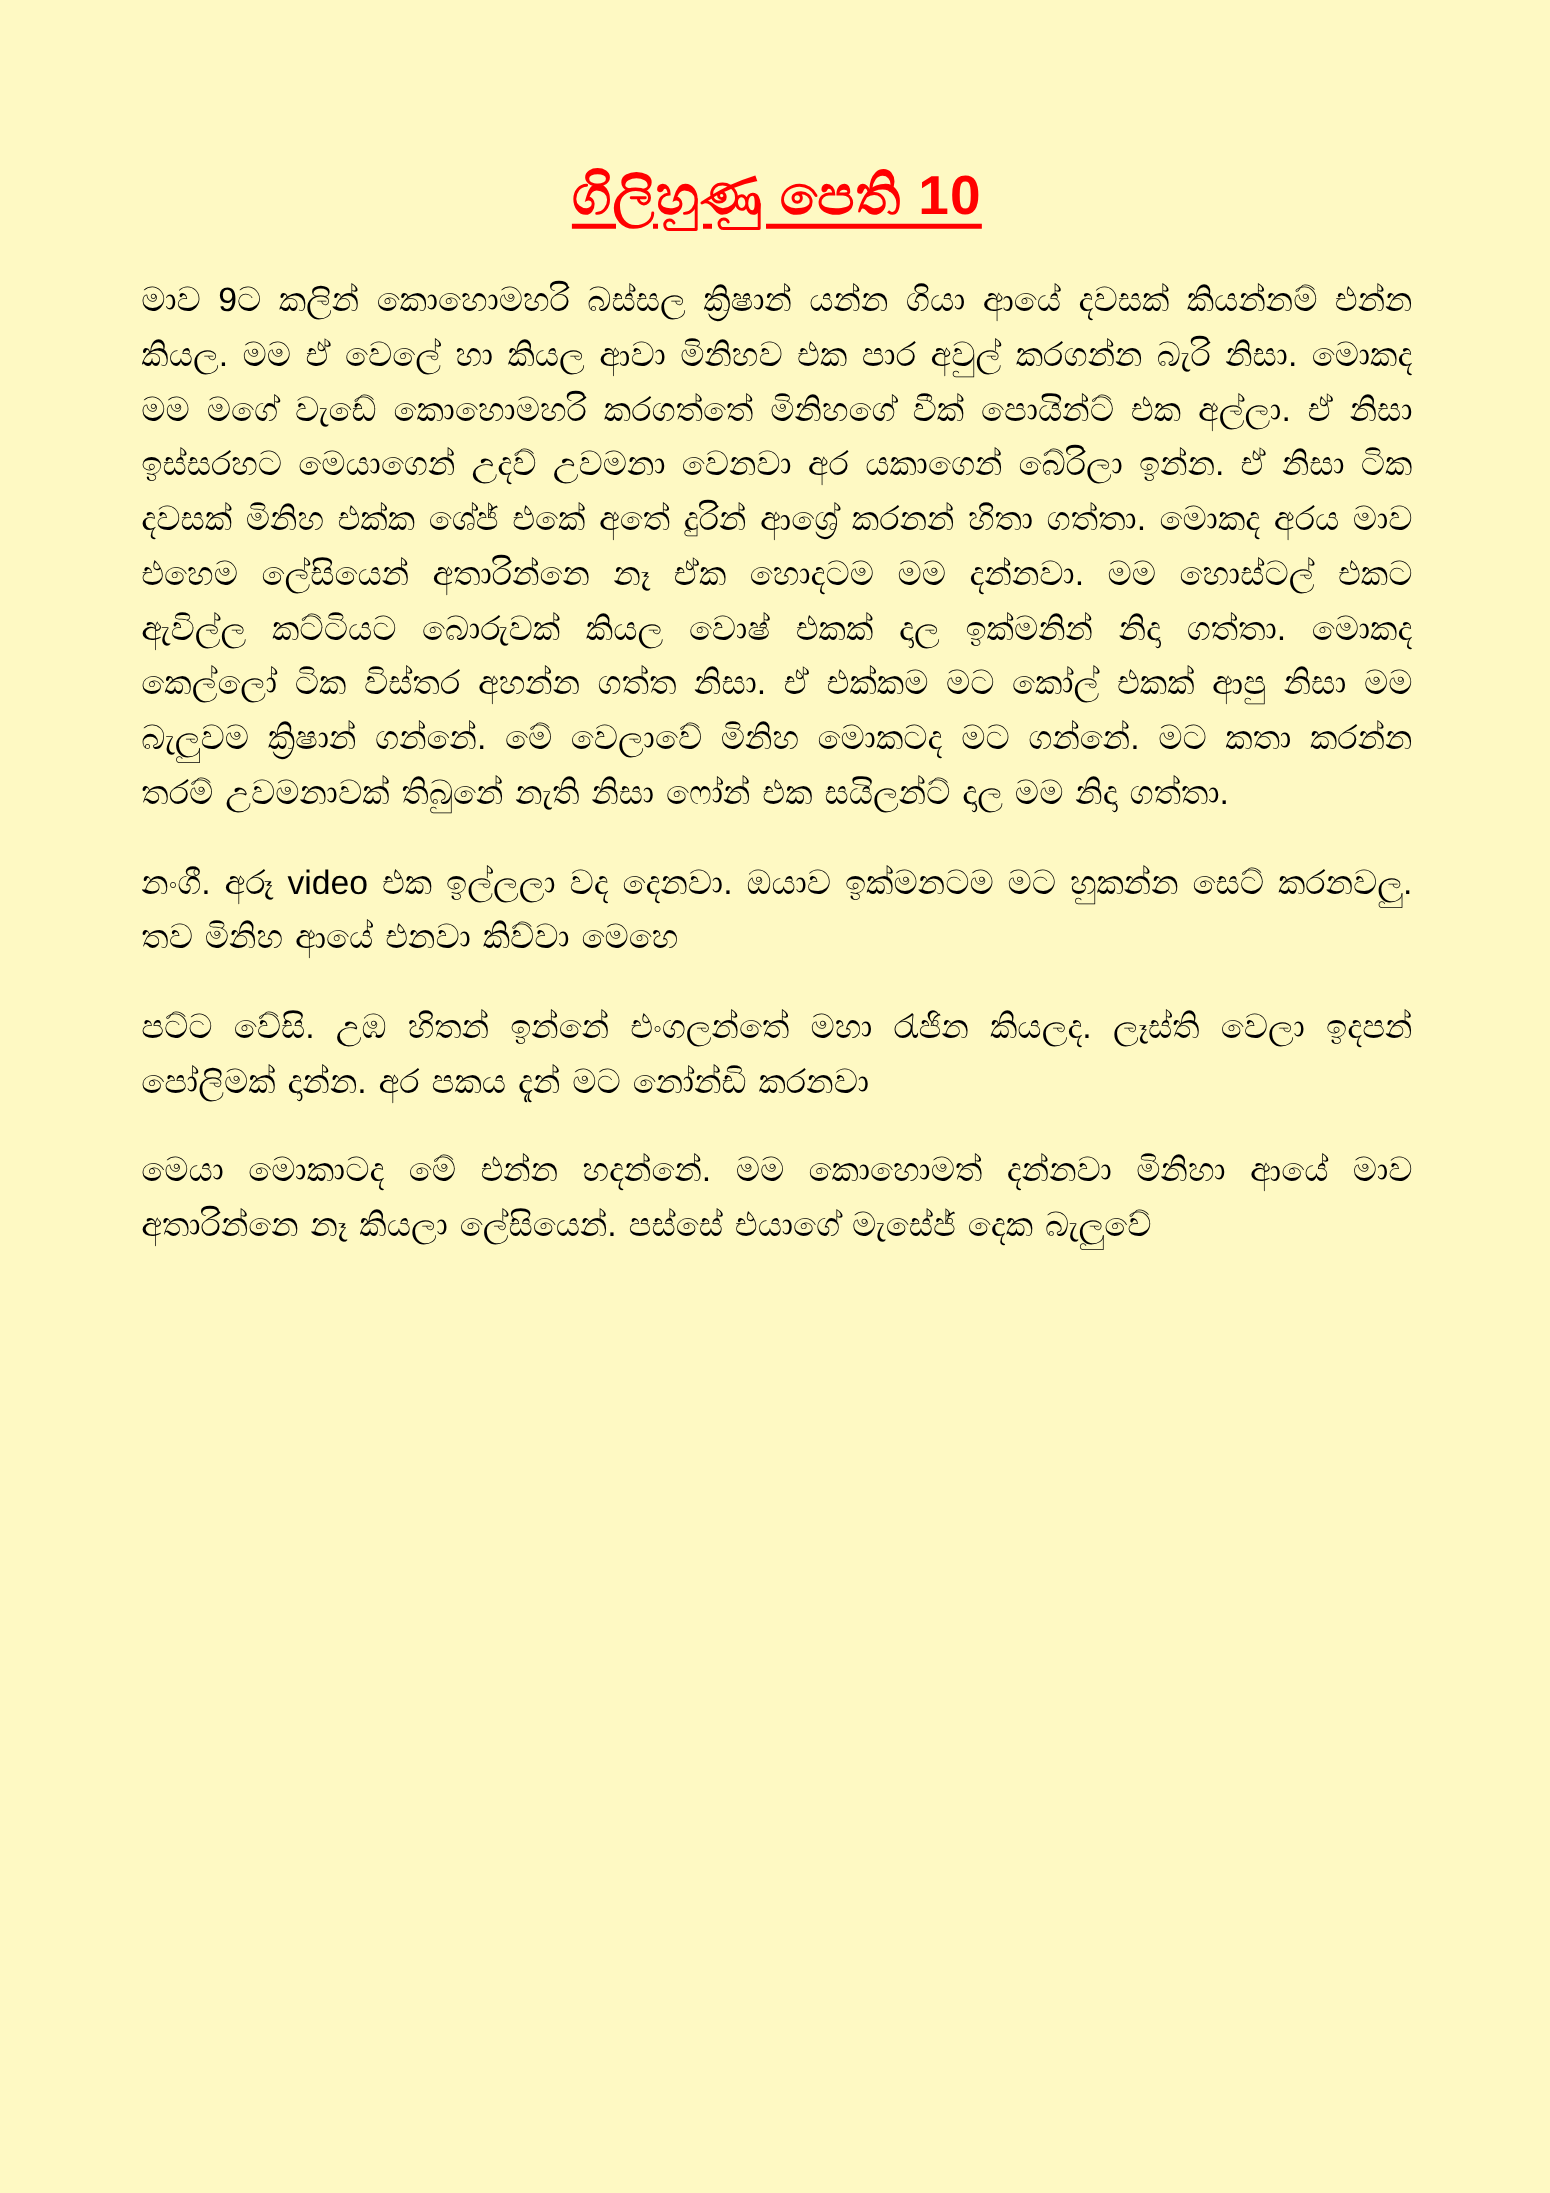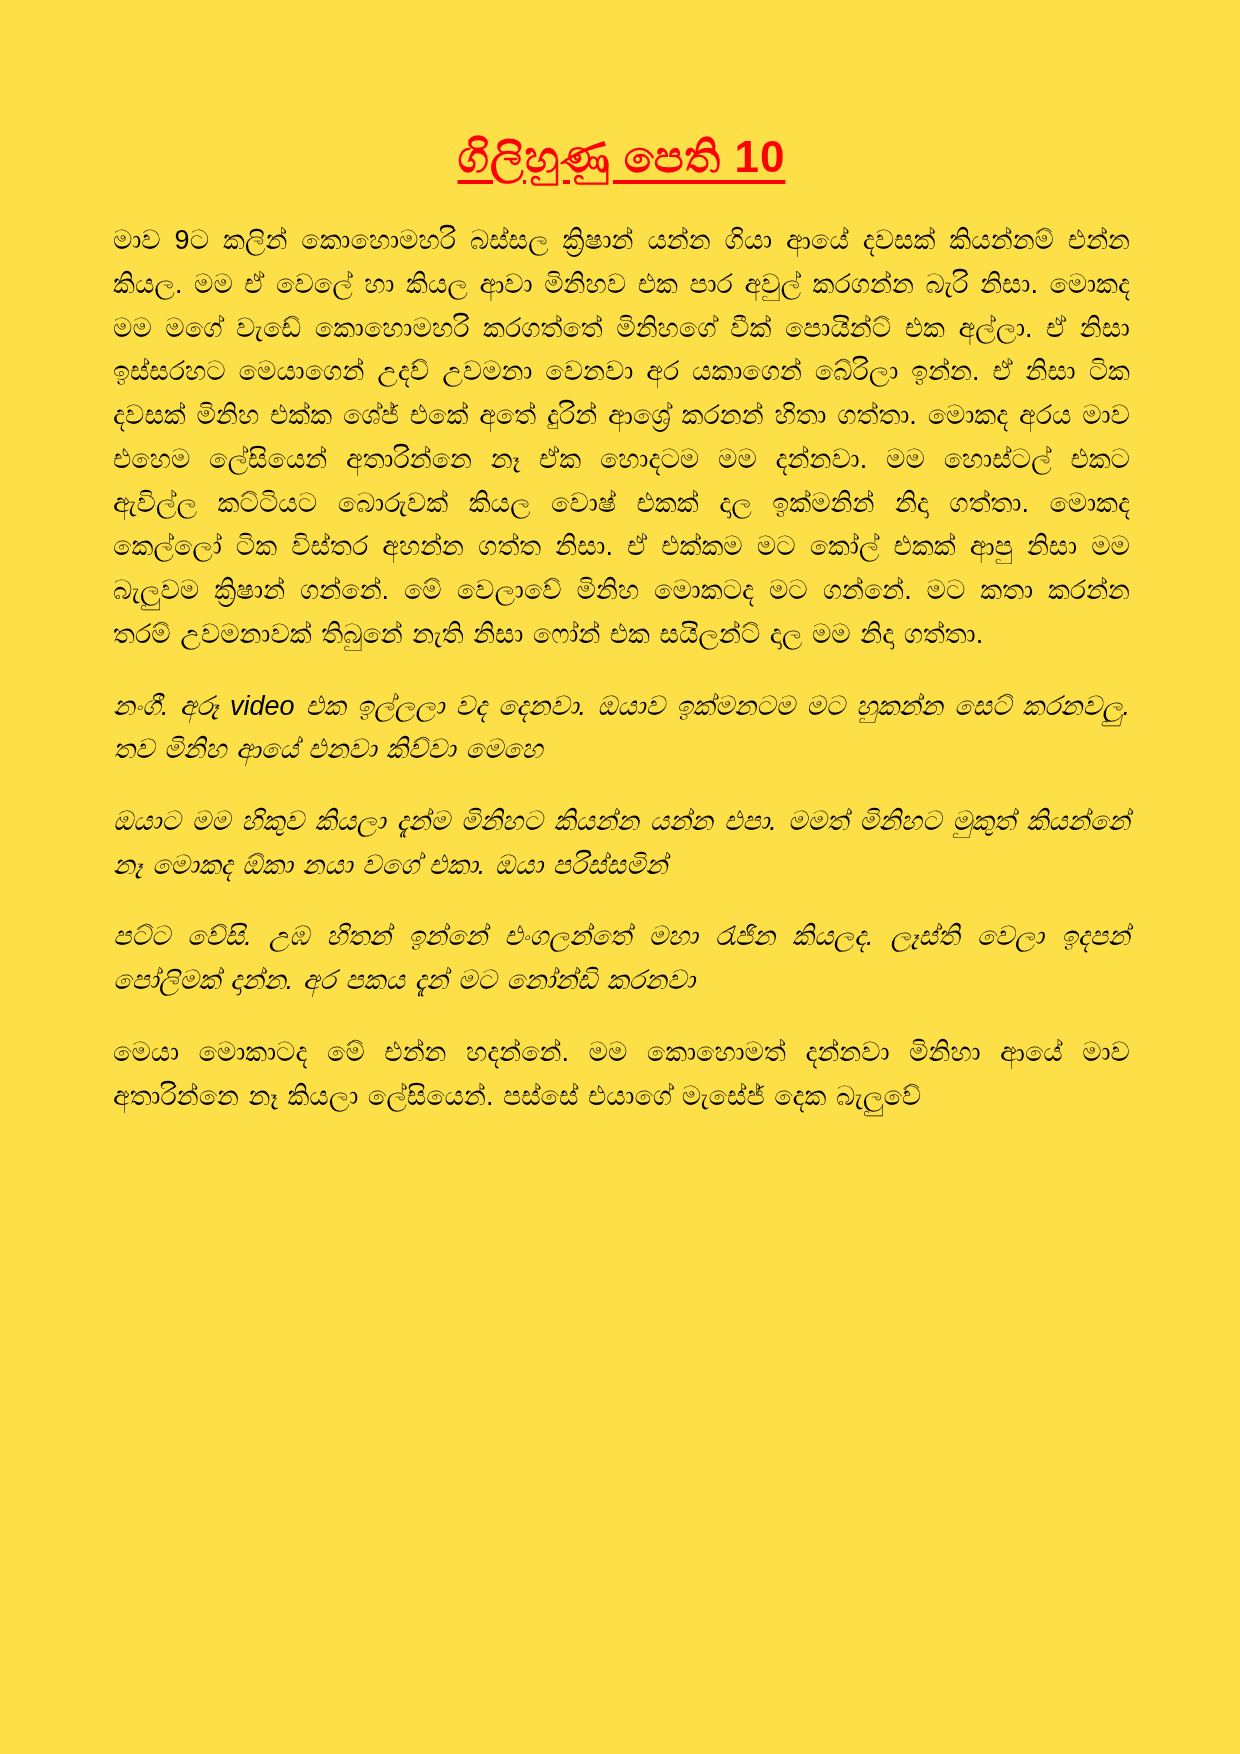--- a/index.html
+++ b/index.html
@@ -5,21 +5,21 @@
   html, body {
     margin: 0;
     padding: 0;
     background: #ffffff;
   }
   .page {
     position: relative;
     width: 1240px;
     height: 1754px;
     margin: 0 auto;
-    background: #fde047;
+    background: #fef9c3;
     box-sizing: border-box;
     padding: 128px 110px 60px 113px;
     font-family: "Liberation Sans", "DejaVu Sans", sans-serif;
     color: #000000;
     overflow: hidden;
   }
   .doc-title {
     margin: 0 0 34px 0;
     text-align: center;
     font-size: 44px;
@@ -31,36 +31,34 @@
     line-height: 1.3;
   }
   .para {
     margin: 0 0 28px 0;
     font-size: 27px;
     line-height: 1.62;
     text-align: justify;
     word-spacing: 2px;
   }
   .para.italic {
-    font-style: italic;
   }
   .para:last-child {
     margin-bottom: 0;
   }
 </style>
 </head>
 <body>
 
 <div class="page">
   <h1 class="doc-title">ගිලිහුණු පෙති 10</h1>
 
   <p class="para">මාව 9ට කලින් කොහොමහරි බස්සල ක්‍රිෂාන් යන්න ගියා ආයේ දවසක් කියන්නම් එන්න කියල. මම ඒ වෙලේ හා කියල ආවා මිනිහව එක පාර අවුල් කරගන්න බැරි නිසා. මොකද මම මගේ වැඩේ කොහොමහරි කරගත්තේ මිනිහගේ වීක් පොයින්ට් එක අල්ලා. ඒ නිසා ඉස්සරහට මෙයාගෙන් උදව් උවමනා වෙනවා අර යකාගෙන් බේරිලා ඉන්න. ඒ නිසා ටික දවසක් මිනිහ එක්ක ශේජ් එකේ අතේ දුරින් ආශ්‍රේ කරනන් හිතා ගත්තා. මොකද අරය මාව එහෙම ලේසියෙන් අතාරින්නෙ නෑ ඒක හොදටම මම දන්නවා. මම හොස්ටල් එකට ඇවිල්ල කට්ටියට බොරුවක් කියල වොෂ් එකක් දාල ඉක්මනින් නිදා ගත්තා. මොකද කෙල්ලෝ ටික විස්තර අහන්න ගත්ත නිසා. ඒ එක්කම මට කෝල් එකක් ආපු නිසා මම බැලුවම ක්‍රිෂාන් ගන්නේ. මේ වෙලාවේ මිනිහ මොකටද මට ගන්නේ. මට කතා කරන්න තරම් උවමනාවක් තිබුනේ නැති නිසා ෆෝන් එක සයිලන්ට් දාල මම නිදා ගත්තා.</p>
 
 
   <p class="para italic">නංගී. අරූ video එක ඉල්ලලා වද දෙනවා. ඔයාව ඉක්මනටම මට හුකන්න සෙට් කරනවලු. තව මිනිහ ආයේ එනවා කිව්වා මෙහෙ</p>
 
-  <p class="para italic">ඔයාට මම හිකුව කියලා දැන්ම මිනිහට කියන්න යන්න එපා. මමත් මිනිහට මුකුත් කියන්නේ නෑ මොකද ඕකා නයා වගේ එකා. ඔයා පරිස්සමින්</p>
 
   <p class="para italic">පට්ට වේසි. උඹ හිතන් ඉන්නේ එංගලන්තේ මහා රැජින කියලද. ලෑස්ති වෙලා ඉදපන් පෝලිමක් දාන්න. අර පකය දැන් මට නෝන්ඩි කරනවා</p>
 
   <p class="para">මෙයා මොකාටද මේ එන්න හදන්නේ. මම කොහොමත් දන්නවා මිනිහා ආයේ මාව අතාරින්නෙ නෑ කියලා ලේසියෙන්. පස්සේ එයාගේ මැසේජ් දෙක බැලුවේ</p>
 
 </div>
 
 </body></html>

